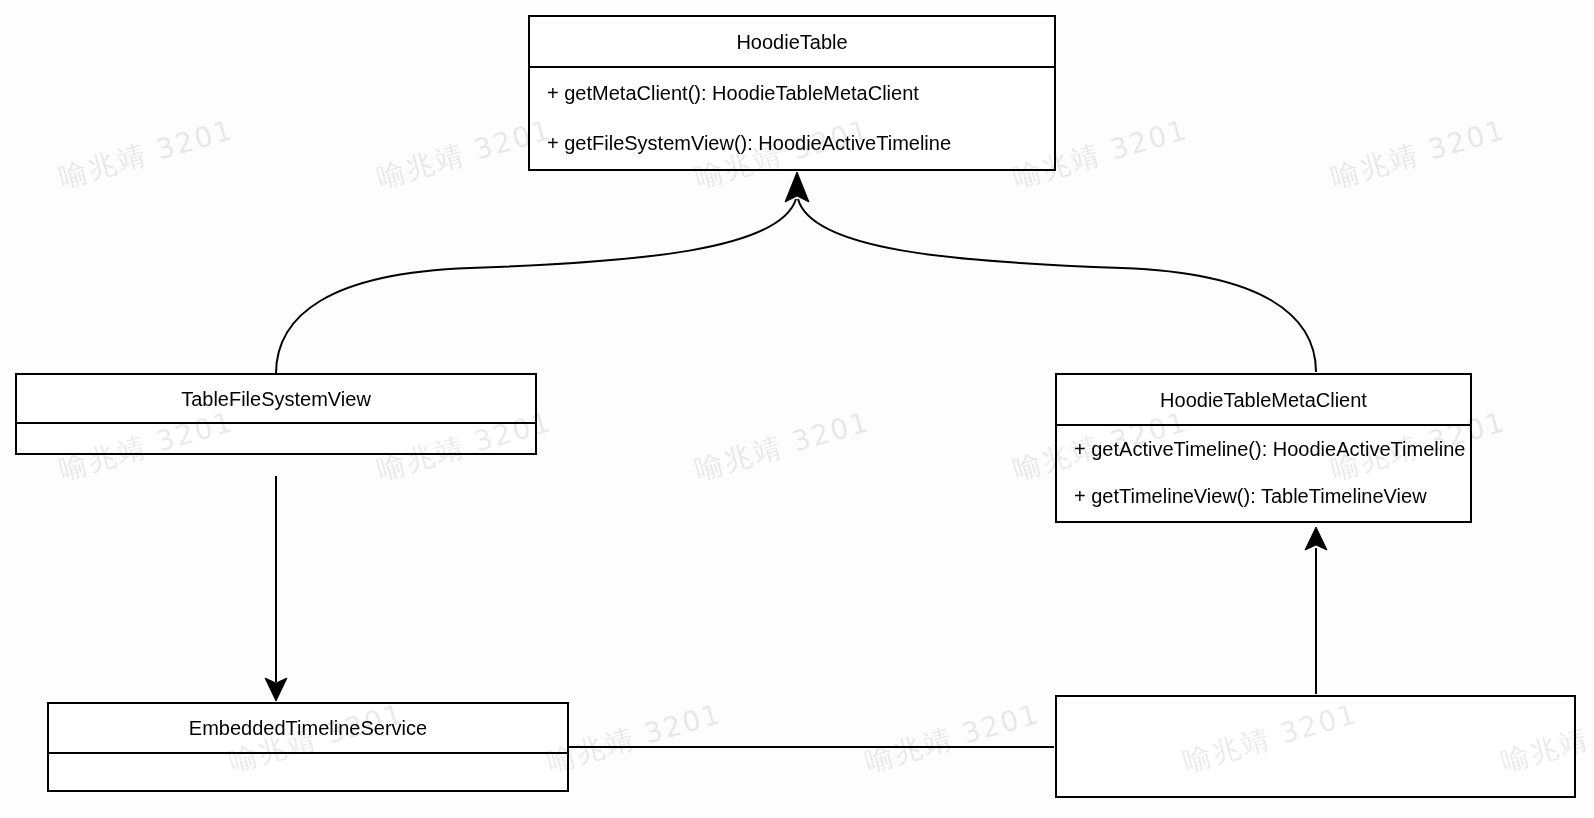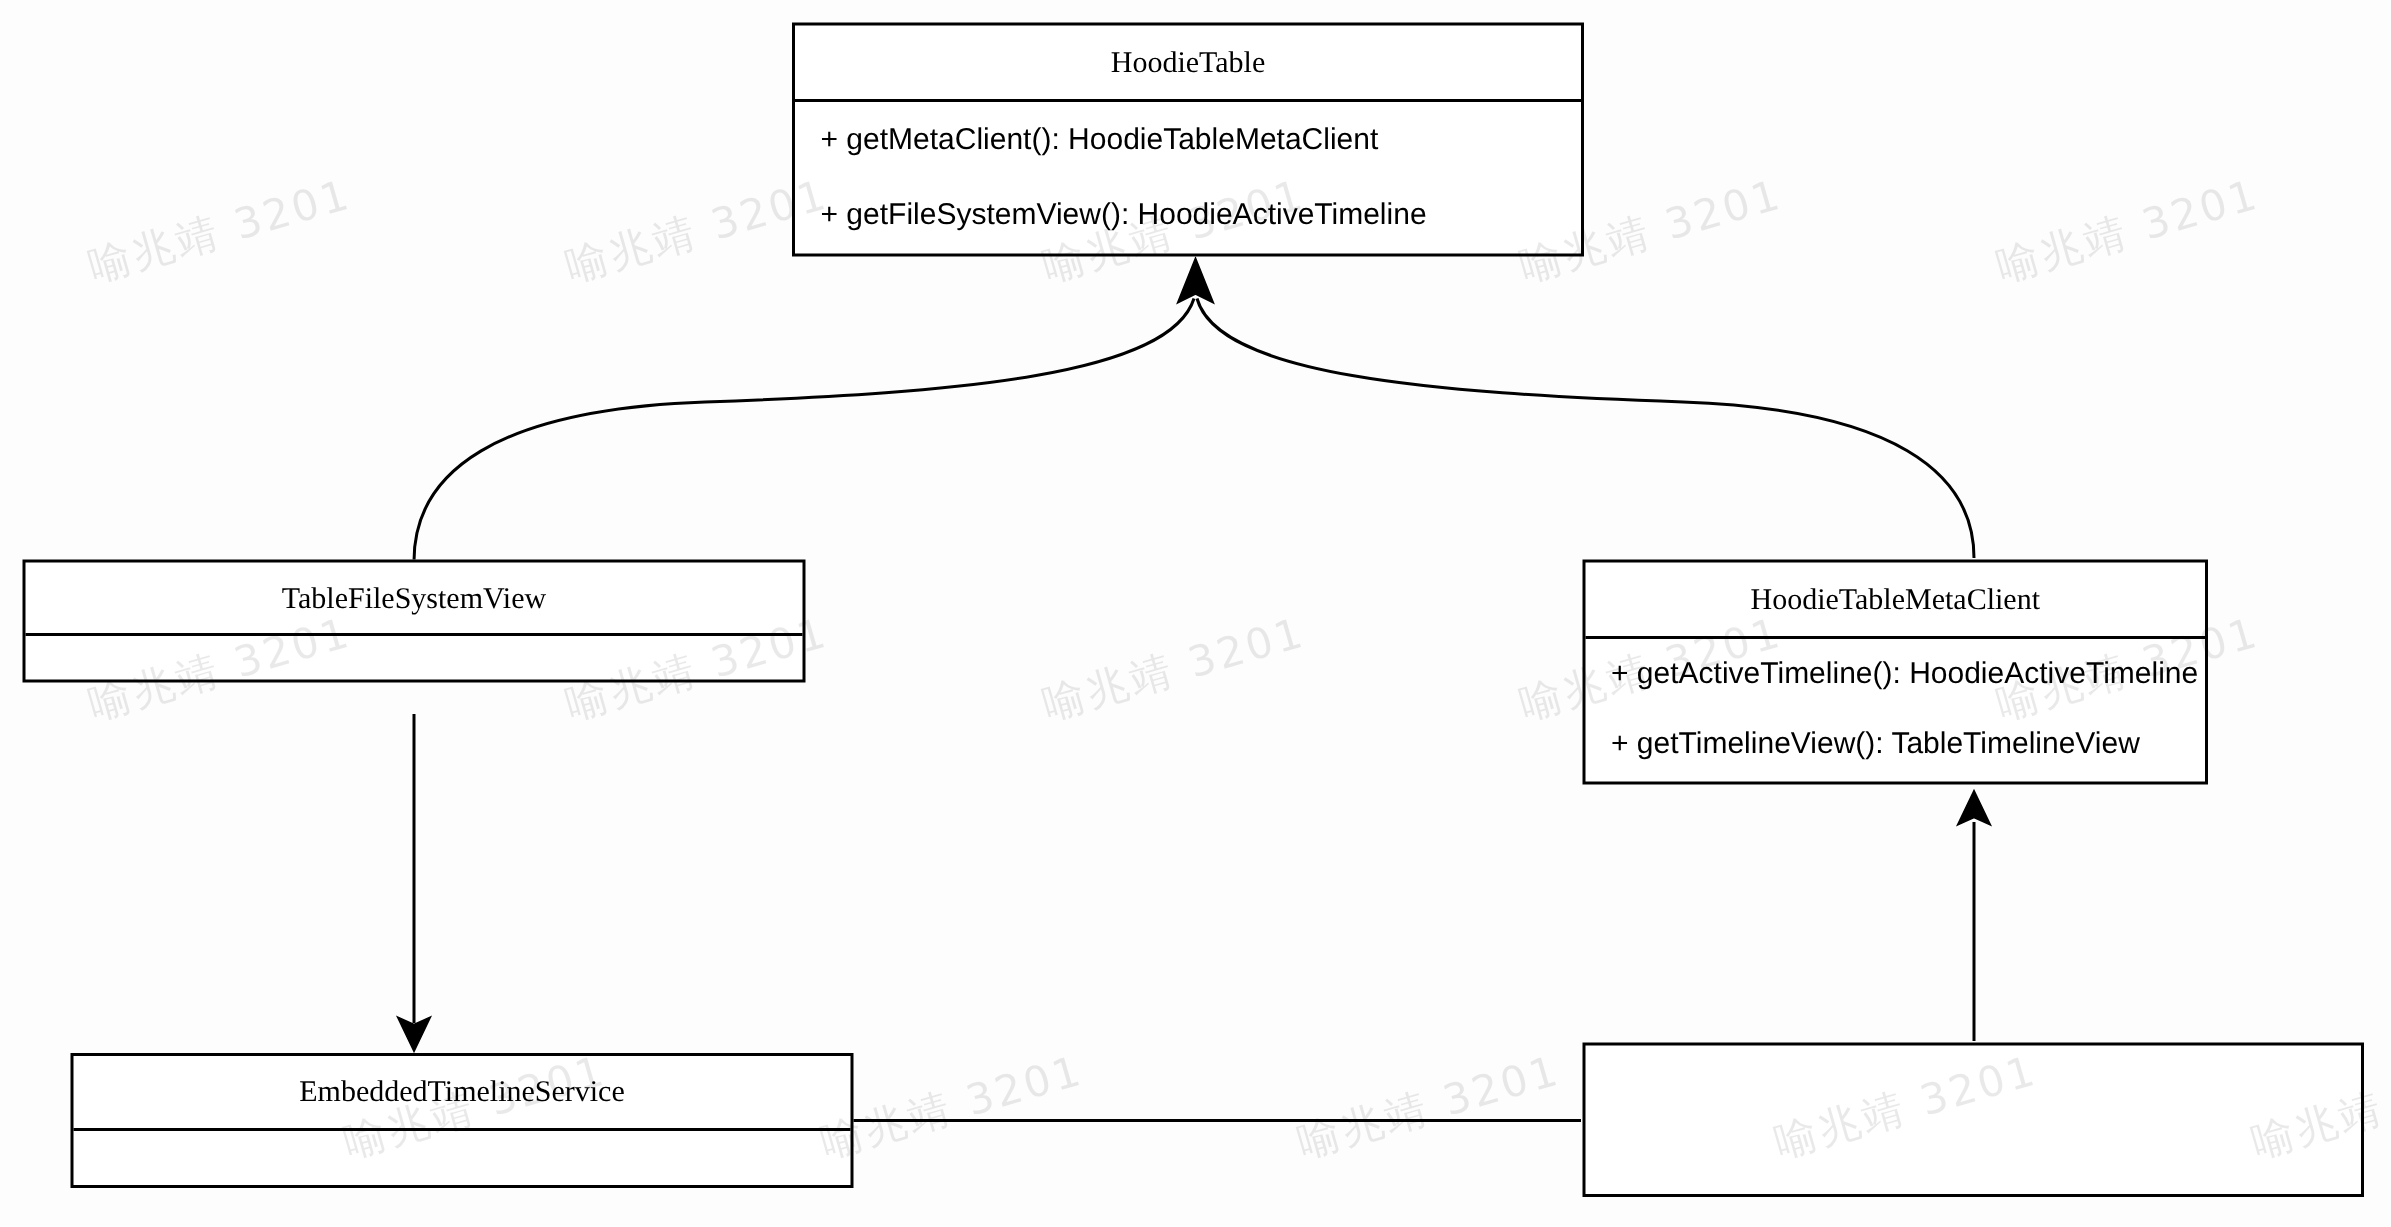--- a/index.html
+++ b/index.html
@@ -28,21 +28,20 @@
     box-sizing: border-box;
   }
   .uml-title {
     display: flex;
     align-items: center;
     justify-content: center;
     border-bottom: 2px solid #000000;
     font-size: 20px;
     line-height: 1;
     white-space: nowrap;
-    font-family: Liberation Serif, serif;
   }
   .uml-method {
     display: flex;
     align-items: center;
     padding-left: 17px;
     font-size: 20px;
     white-space: nowrap;
   }
   .uml-body-empty { width: 100%; }
   .watermark-layer {

